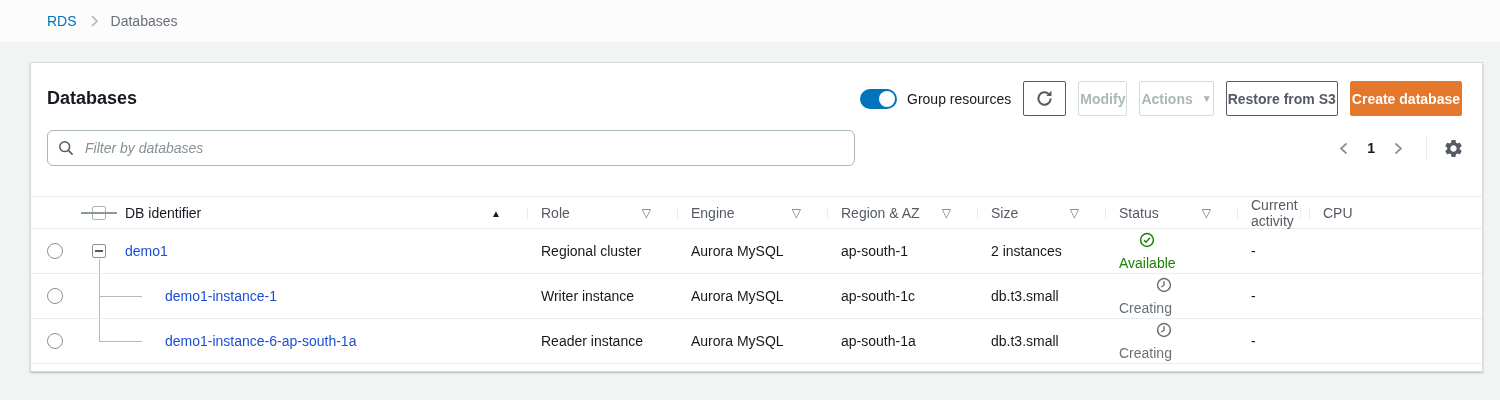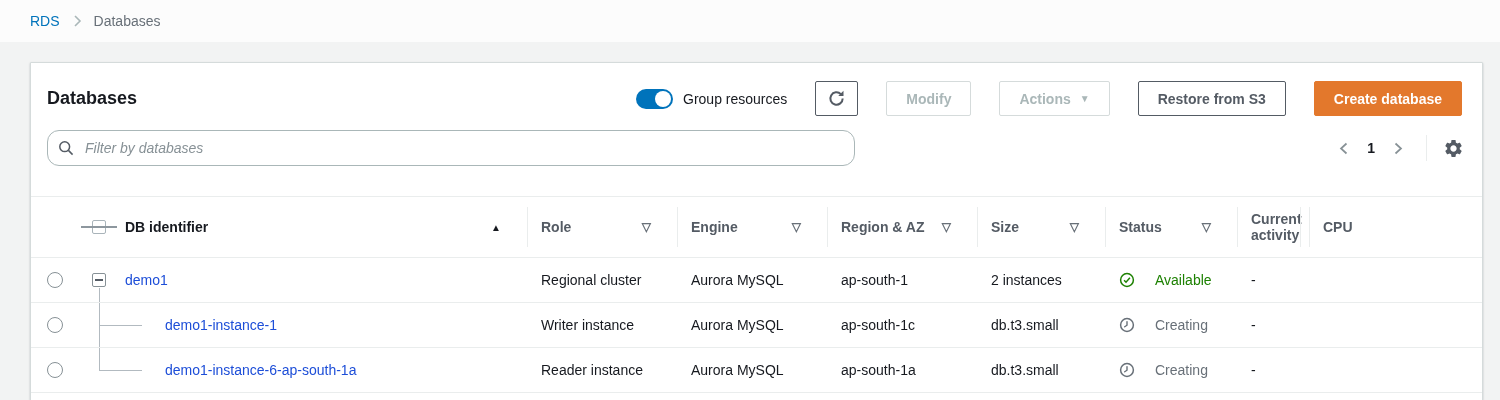--- a/index.html
+++ b/index.html
@@ -7,70 +7,70 @@
   body {
     width:1500px; height:400px; overflow:hidden;
     background:#f2f3f3;
     font-family:"Liberation Sans", sans-serif;
     font-size:14px; color:#16191f;
   }
   
   .topbar {
     background:#fcfcfc; height:42px;
     display:flex; align-items:center; gap:12px;
-    padding-left:30px;
+    padding-left:47px;
   }
   .crumb-link { color:#0073bb; cursor:pointer; }
   .crumb-current { color:#687078; }
   .crumb-chev { display:flex; align-items:center; }
 
   
   .card {
     margin:20px 17px 0 30px;
     background:#ffffff;
     border:1px solid #d5dbdb;
     border-radius:1px;
     box-shadow:0 1px 2px rgba(0,28,36,0.25);
   }
   .card-header {
     display:flex; align-items:center; justify-content:space-between;
     padding:18px 20px 0 16px;
   }
   .panel-title { margin:0; font-size:18px; font-weight:bold; color:#16191f; }
-  .header-actions { display:flex; align-items:center; gap:28px;justify-content:space-between; }
+  .header-actions { display:flex; align-items:center; gap:12px;justify-content:space-between; }
   .toggle-group { display:flex; align-items:center; gap:10px; }
   .toggle {
     width:37px; height:20px; border-radius:10px;
     background:#0073bb; position:relative; cursor:pointer; flex:0 0 auto;
   }
   .toggle .knob {
     position:absolute; top:2px; right:2px;
     width:16px; height:16px; border-radius:50%; background:#ffffff;
   }
   .btn {
-    height:35px; padding:0 19px;
+    height:35px; padding:0 1px;
     display:inline-flex; align-items:center; justify-content:center; gap:9px;
     background:#ffffff; border:1px solid #545b64; border-radius:2px;
     font-family:inherit; font-size:14px; font-weight:bold; color:#545b64;
     cursor:pointer; white-space:nowrap;
   }
   .btn--icon { width:43px; padding:0; }
   .btn--disabled { border-color:#d5dbdb; color:#aab7b8; cursor:default; }
   .btn--primary { background:#e3782c; border-color:#e3782c; color:#ffffff; }
   .caret { font-size:10px; line-height:1; }
 
   
   .filter-row {
     display:flex; align-items:center; justify-content:space-between;
     padding:14px 18px 0 16px;
   }
   .search-box {
     flex:0 1 808px; height:36px;
     display:flex; align-items:center; gap:9px;
-    border:1px solid #aab7b8; border-radius:12px; background:#fff;
+    border:1px solid #aab7b8; border-radius:6px; background:#fff;
     padding:0 10px;
   }
   .search-box input {
     flex:1; border:0; outline:0; background:transparent;
     font-family:inherit; font-size:14px; color:#16191f;
   }
   .search-box input::placeholder { font-style:italic; color:#879196; }
   .filter-right { display:flex; align-items:center; }
   .page-chev { display:flex; align-items:center; padding:4px; cursor:pointer; }
   .page-num { font-weight:bold; margin:0 13px; color:#16191f; }
@@ -78,23 +78,23 @@
   .gear-btn { display:flex; align-items:center; cursor:pointer; }
 
   
   .table { margin-top:14px; padding-bottom:7px; }
   .trow {
     display:grid;
     grid-template-columns:48px 40px 408px 150px 150px 150px 128px 132px 72px 1fr;
     align-items:center;
   }
   .thead {
-    height:62px;
+    height:33px;
     border-top:1px solid #eaeded; border-bottom:1px solid #eaeded;
-    font-weight:bold; color:#545b64;margin-top:30px;
+    font-weight:normal; color:#545b64;margin-top:30px;
   }
   .cell { display:flex; align-items:center; height:100%; padding-left:14px; position:relative; }
   .cell--id { padding-left:6px; }
   .thead .cell--id { color:#16191f; }
   .cell--center { justify-content:center; padding-left:0; }
   .sep::before {
     content:""; position:absolute; left:0; top:10px; bottom:10px;
     width:1px; background:#eaeded;
   }
   .sep-right::after {
@@ -125,21 +125,21 @@
   }
   .minus-box--muted { border-color:#a9b4ba; }
   .minus-box--muted::after { background:#8d979e; }
   .thead .minus-box { position:static; transform:none; margin:0 auto; }
   .tline { position:absolute; background:#b2bac0; }
   .vline-down { left:50%; top:30px; bottom:0; width:1px; }
   .vline-full { left:50%; top:0; bottom:0; width:1px; }
   .vline-half { left:50%; top:0; height:50%; width:1px; }
   .hbranch { left:50%; top:50%; width:43px; height:1px; }
 
-  .status { display:flex; align-items:center; gap:20px; }
+  .status { display:flex; align-items:center; gap:7px;flex-direction:column; }
   .status svg { flex:0 0 auto; }
   .status--available { color:#1d8102; }
   .status--creating  { color:#687078;align-items:flex-end; }
 </style>
 </head>
 <body>
 
 <nav class="topbar">
   <a class="crumb-link">RDS</a>
   <span class="crumb-chev">

